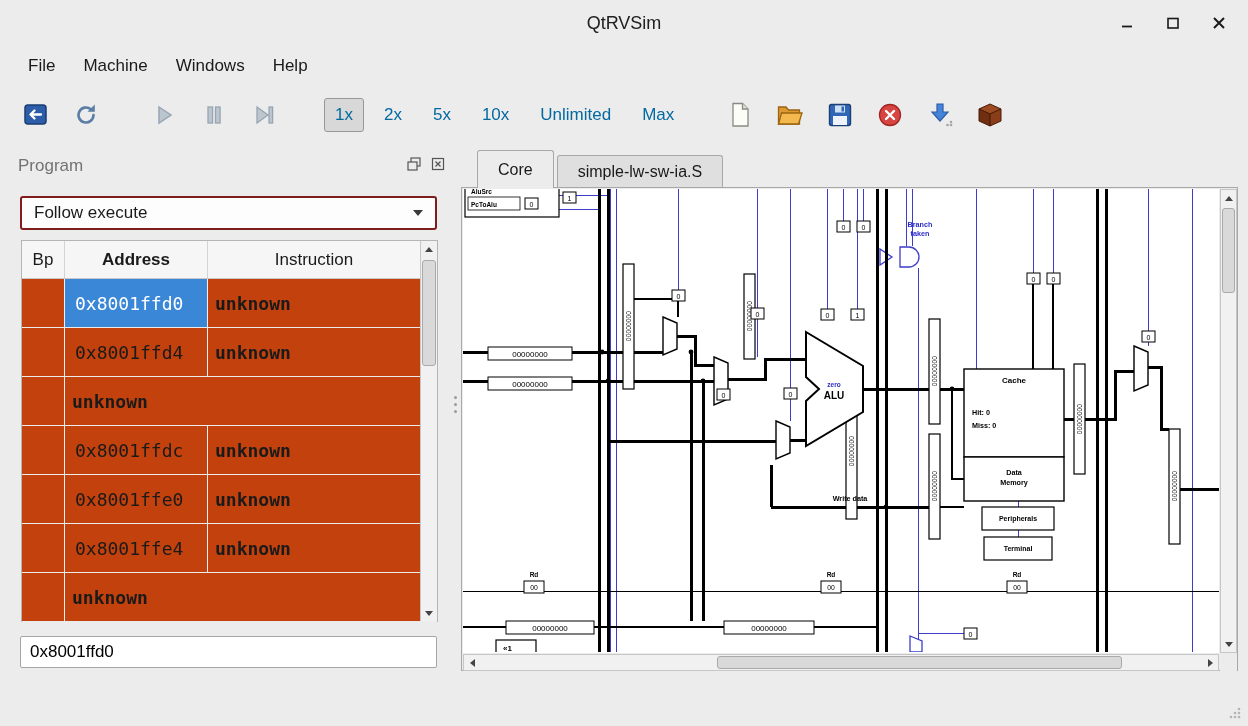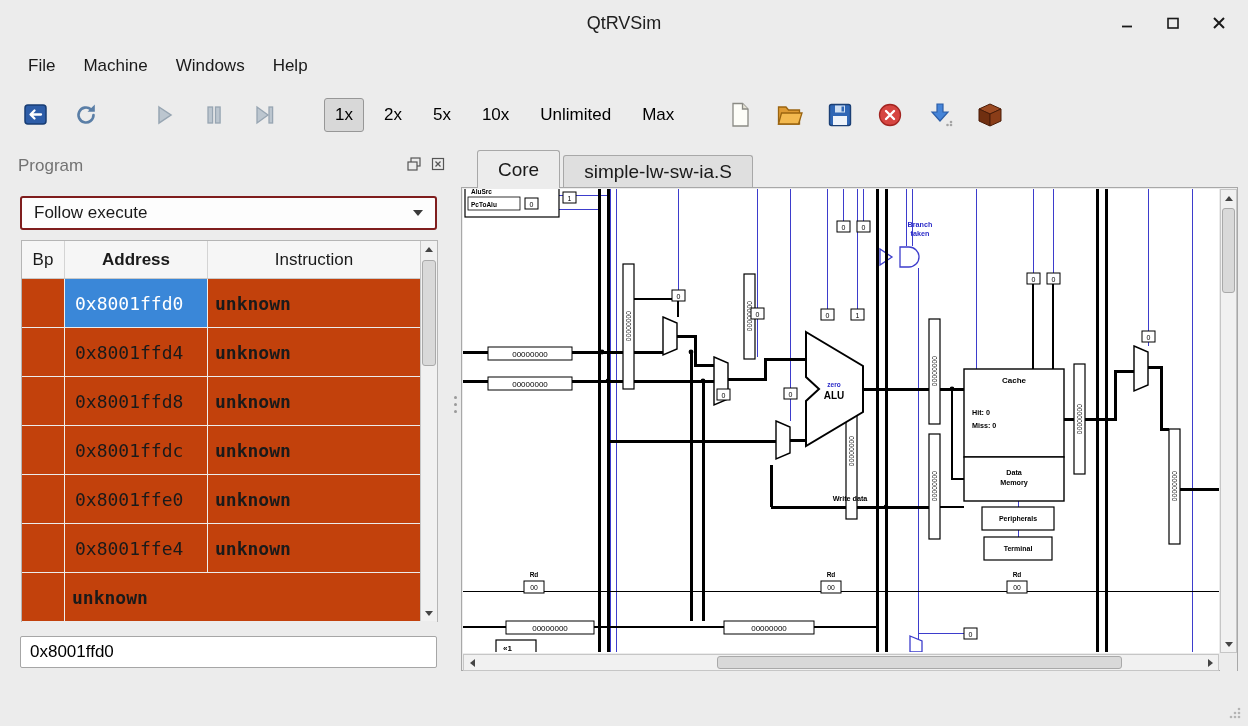--- a/index.html
+++ b/index.html
@@ -20,21 +20,21 @@
   .win-btn { width:26px; height:26px; background:none; border:none; display:flex; align-items:center; justify-content:center; }
 
   
   .menubar { position:absolute; left:0; top:46px; width:100%; height:40px; display:flex; align-items:center; padding-left:14px; }
   .menu-item { padding:8px 14px; font-size:17px; border-radius:3px; }
 
   
   .toolbar { position:absolute; left:0; top:86px; width:100%; height:58px; display:flex; align-items:center; padding-left:18px; }
   .icon-btn { width:36px; height:36px; border:none; background:transparent; display:flex; align-items:center; justify-content:center; padding:0; margin-right:14px; }
   .gap-l { margin-left:28px; }
-  .speed-btn { border:1px solid transparent; background:transparent; font-size:17px; padding:6px 10px; margin-right:9px; border-radius:3px; color:#000000; }
+  .speed-btn { border:1px solid transparent; background:transparent; font-size:17px; padding:6px 10px; margin-right:9px; border-radius:3px; color:#0369a1; }
   .speed-btn.active { background:#d8d8d8; border:1px solid #979797; }
 
   
   .program-dock { position:absolute; left:12px; top:150px; width:438px; height:522px; }
   .dock-title { position:absolute; left:6px; top:6px; font-size:17px; color:#737373; }
   .dock-btns { position:absolute; right:2px; top:4px; display:flex; gap:4px; }
   .dock-btn { width:20px; height:20px; border:none; background:transparent; display:flex; align-items:center; justify-content:center; padding:0; }
 
   .follow-select { position:absolute; left:8px; top:46px; width:417px; height:34px; background:#fdfdfd; border:2px solid #7f1d1d; border-radius:3px; display:flex; align-items:center; padding:0 12px; font-size:17px; }
   .select-arrow { position:absolute; right:12px; width:0; height:0; border-left:5px solid transparent; border-right:5px solid transparent; border-top:6px solid #3a3a3a; }
@@ -67,21 +67,21 @@
   .arr-down { width:0; height:0; border-left:4px solid transparent; border-right:4px solid transparent; border-top:5px solid #444; }
   .arr-left { width:0; height:0; border-top:4px solid transparent; border-bottom:4px solid transparent; border-right:5px solid #444; }
   .arr-right { width:0; height:0; border-top:4px solid transparent; border-bottom:4px solid transparent; border-left:5px solid #444; }
   .sb-thumb { position:absolute; background:#d9d9d9; border:1px solid #a9a9a9; border-radius:3px; }
 
   .pt-scroll { right:0; top:0; bottom:0; border:none; border-left:1px solid #c6c6c6; }
   .pt-thumb { left:1px; right:1px; top:19px; height:106px; }
 
   
   .core-tabs { position:absolute; left:461px; top:150px; height:38px; display:flex; align-items:flex-end; padding-left:16px; }
-  .tab { margin-top:5px; height:33px; background:#dfdfdf; border:1px solid #a8a8a8; border-bottom:none; border-radius:3px 3px 0 0; padding:0 20px; font-size:19px; display:flex; align-items:center; margin-right:3px; }
+  .tab { margin-top:5px; height:33px; background:#dfdfdf; border:1px solid #a8a8a8; border-bottom:none; border-radius:3px 3px 0 0; padding:0 20px; font-size:16px; display:flex; align-items:center; margin-right:3px; }
   .tab.active { height:38px; background:#ececec; position:relative; z-index:2; }
 
   .core-pane { position:absolute; left:461px; top:187px; width:777px; height:484px; background:#ececec; border:1px solid #a8a8a8; }
   .diagram-viewport { position:absolute; left:1px; top:1px; width:756px; height:464px; background:#fff; overflow:hidden; }
   .cp-vscroll { left:758px; top:1px; height:464px; width:17px; }
   .cp-vthumb { left:1px; right:1px; top:18px; height:85px; }
   .cp-hscroll { left:1px; top:466px; width:756px; height:17px; }
   .cp-hthumb { top:1px; bottom:1px; left:253px; width:405px; }
   .cp-corner { position:absolute; left:758px; top:466px; width:17px; height:17px; background:#ececec; }
 
@@ -245,21 +245,20 @@
         <div class="td c-addr mono sel">0x8001ffd0</div>
         <div class="td c-instr mono">unknown</div>
       </div>
       <div class="tr">
         <div class="td c-bp"></div>
         <div class="td c-addr mono">0x8001ffd4</div>
         <div class="td c-instr mono">unknown</div>
       </div>
       <div class="tr">
         <div class="td c-bp"></div>
-        <div class="td c-addr mono">0x8001ffd8</div>
         <div class="td c-instr mono">unknown</div>
       </div>
       <div class="tr">
         <div class="td c-bp"></div>
         <div class="td c-addr mono">0x8001ffdc</div>
         <div class="td c-instr mono">unknown</div>
       </div>
       <div class="tr">
         <div class="td c-bp"></div>
         <div class="td c-addr mono">0x8001ffe0</div>

